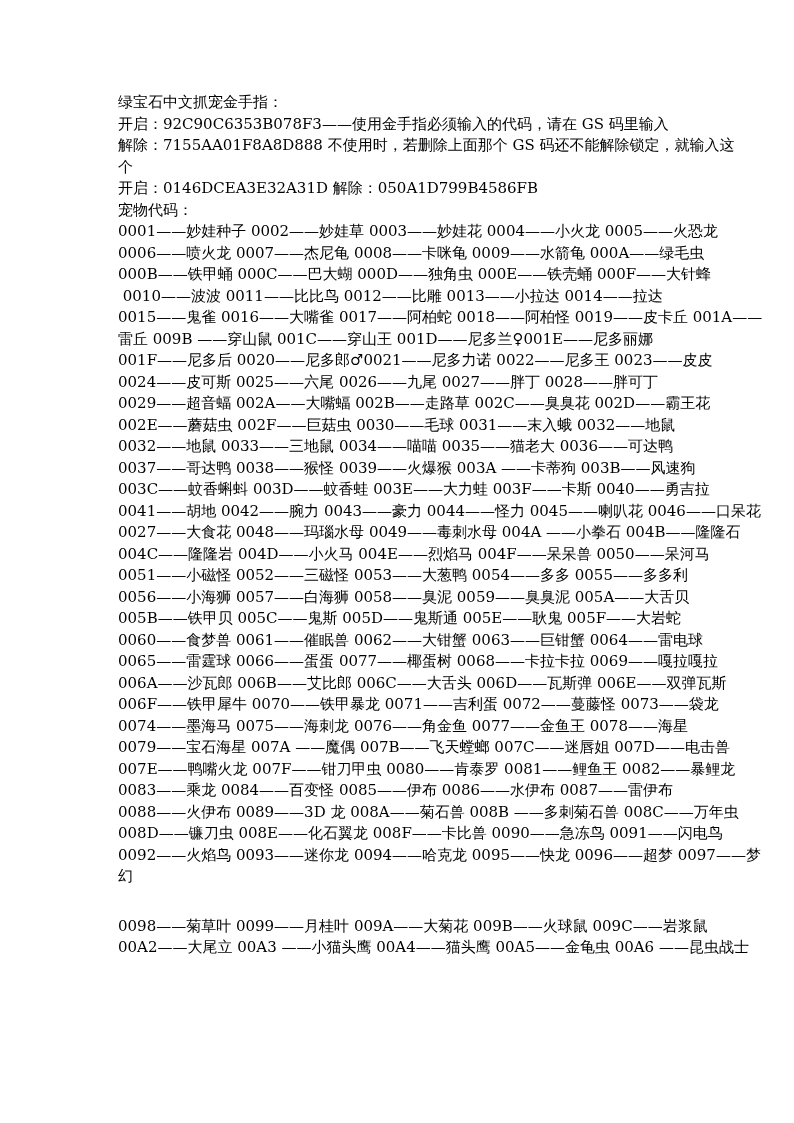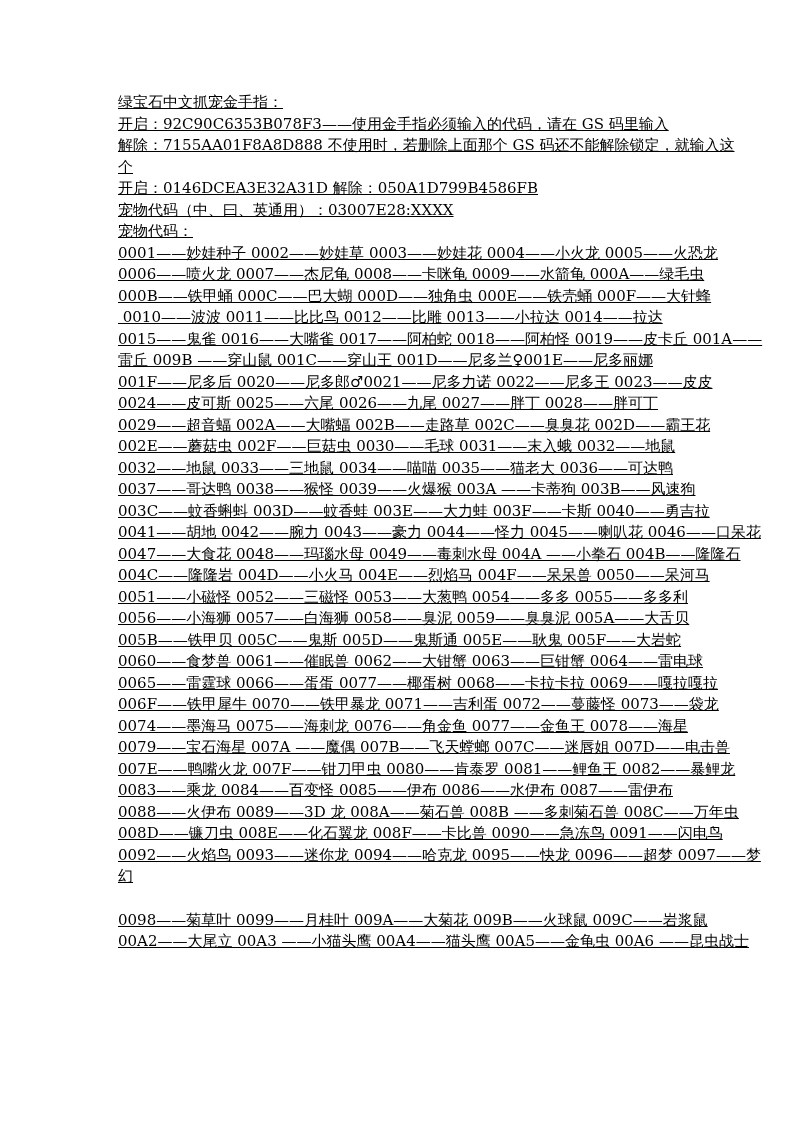--- a/index.html
+++ b/index.html
@@ -11,70 +11,69 @@
     width: 794px;
     height: 1123px;
     position: relative;
     overflow: hidden;
   }
   .page {
     position: absolute;
     top: 92px;
     left: 118px;
     width: 620px;
-    text-decoration: underline;
   }
   .line {
     font-family: "DejaVu Serif", "Liberation Serif", serif;
     font-size: 15px;
     line-height: 21.5px;
     min-height: 21.5px;
     color: #000000;
     white-space: pre;
     letter-spacing: 0px;
   }
   .block-gap {
-    margin-top: 22px;
+    margin-top: 28px;
   }
 </style>
 </head>
 <body>
 
 <div class="page">
   <div>
       <div class="line">绿宝石中文抓宠金手指：</div>
       <div class="line">开启：92C90C6353B078F3——使用金手指必须输入的代码，请在 GS 码里输入</div>
       <div class="line">解除：7155AA01F8A8D888 不使用时，若删除上面那个 GS 码还不能解除锁定，就输入这</div>
       <div class="line">个</div>
       <div class="line">开启：0146DCEA3E32A31D 解除：050A1D799B4586FB</div>
-      <div class="line">宠物代码（中、曰、英通用）：03007E28:XXXX</div>
       <div class="line">宠物代码：</div>
     </div>
   <div>
       <div class="line">0001——妙娃种子 0002——妙娃草 0003——妙娃花 0004——小火龙 0005——火恐龙</div>
       <div class="line">0006——喷火龙 0007——杰尼龟 0008——卡咪龟 0009——水箭龟 000A——绿毛虫</div>
       <div class="line">000B——铁甲蛹 000C——巴大蝴 000D——独角虫 000E——铁壳蛹 000F——大针蜂</div>
       <div class="line"> 0010——波波 0011——比比鸟 0012——比雕 0013——小拉达 0014——拉达</div>
       <div class="line">0015——鬼雀 0016——大嘴雀 0017——阿柏蛇 0018——阿柏怪 0019——皮卡丘 001A——</div>
       <div class="line">雷丘 009B ——穿山鼠 001C——穿山王 001D——尼多兰♀001E——尼多丽娜</div>
       <div class="line">001F——尼多后 0020——尼多郎♂0021——尼多力诺 0022——尼多王 0023——皮皮</div>
       <div class="line">0024——皮可斯 0025——六尾 0026——九尾 0027——胖丁 0028——胖可丁</div>
       <div class="line">0029——超音蝠 002A——大嘴蝠 002B——走路草 002C——臭臭花 002D——霸王花</div>
       <div class="line">002E——蘑菇虫 002F——巨菇虫 0030——毛球 0031——末入蛾 0032——地鼠</div>
       <div class="line">0032——地鼠 0033——三地鼠 0034——喵喵 0035——猫老大 0036——可达鸭</div>
       <div class="line">0037——哥达鸭 0038——猴怪 0039——火爆猴 003A ——卡蒂狗 003B——风速狗</div>
       <div class="line">003C——蚊香蝌蚪 003D——蚊香蛙 003E——大力蛙 003F——卡斯 0040——勇吉拉</div>
       <div class="line">0041——胡地 0042——腕力 0043——豪力 0044——怪力 0045——喇叭花 0046——口呆花</div>
-      <div class="line">0047——大食花 0048——玛瑙水母 0049——毒刺水母 004A ——小拳石 004B——隆隆石</div>
+      <div class="line">0027——大食花 0048——玛瑙水母 0049——毒刺水母 004A ——小拳石 004B——隆隆石</div>
       <div class="line">004C——隆隆岩 004D——小火马 004E——烈焰马 004F——呆呆兽 0050——呆河马</div>
       <div class="line">0051——小磁怪 0052——三磁怪 0053——大葱鸭 0054——多多 0055——多多利</div>
       <div class="line">0056——小海狮 0057——白海狮 0058——臭泥 0059——臭臭泥 005A——大舌贝</div>
       <div class="line">005B——铁甲贝 005C——鬼斯 005D——鬼斯通 005E——耿鬼 005F——大岩蛇</div>
       <div class="line">0060——食梦兽 0061——催眠兽 0062——大钳蟹 0063——巨钳蟹 0064——雷电球</div>
       <div class="line">0065——雷霆球 0066——蛋蛋 0077——椰蛋树 0068——卡拉卡拉 0069——嘎拉嘎拉</div>
+      <div class="line">006A——沙瓦郎 006B——艾比郎 006C——大舌头 006D——瓦斯弹 006E——双弹瓦斯</div>
       <div class="line">006F——铁甲犀牛 0070——铁甲暴龙 0071——吉利蛋 0072——蔓藤怪 0073——袋龙</div>
       <div class="line">0074——墨海马 0075——海刺龙 0076——角金鱼 0077——金鱼王 0078——海星</div>
       <div class="line">0079——宝石海星 007A ——魔偶 007B——飞天螳螂 007C——迷唇姐 007D——电击兽</div>
       <div class="line">007E——鸭嘴火龙 007F——钳刀甲虫 0080——肯泰罗 0081——鲤鱼王 0082——暴鲤龙</div>
       <div class="line">0083——乘龙 0084——百变怪 0085——伊布 0086——水伊布 0087——雷伊布</div>
       <div class="line">0088——火伊布 0089——3D 龙 008A——菊石兽 008B ——多刺菊石兽 008C——万年虫</div>
       <div class="line">008D——镰刀虫 008E——化石翼龙 008F——卡比兽 0090——急冻鸟 0091——闪电鸟</div>
       <div class="line">0092——火焰鸟 0093——迷你龙 0094——哈克龙 0095——快龙 0096——超梦 0097——梦</div>
       <div class="line">幻</div>
     </div>

